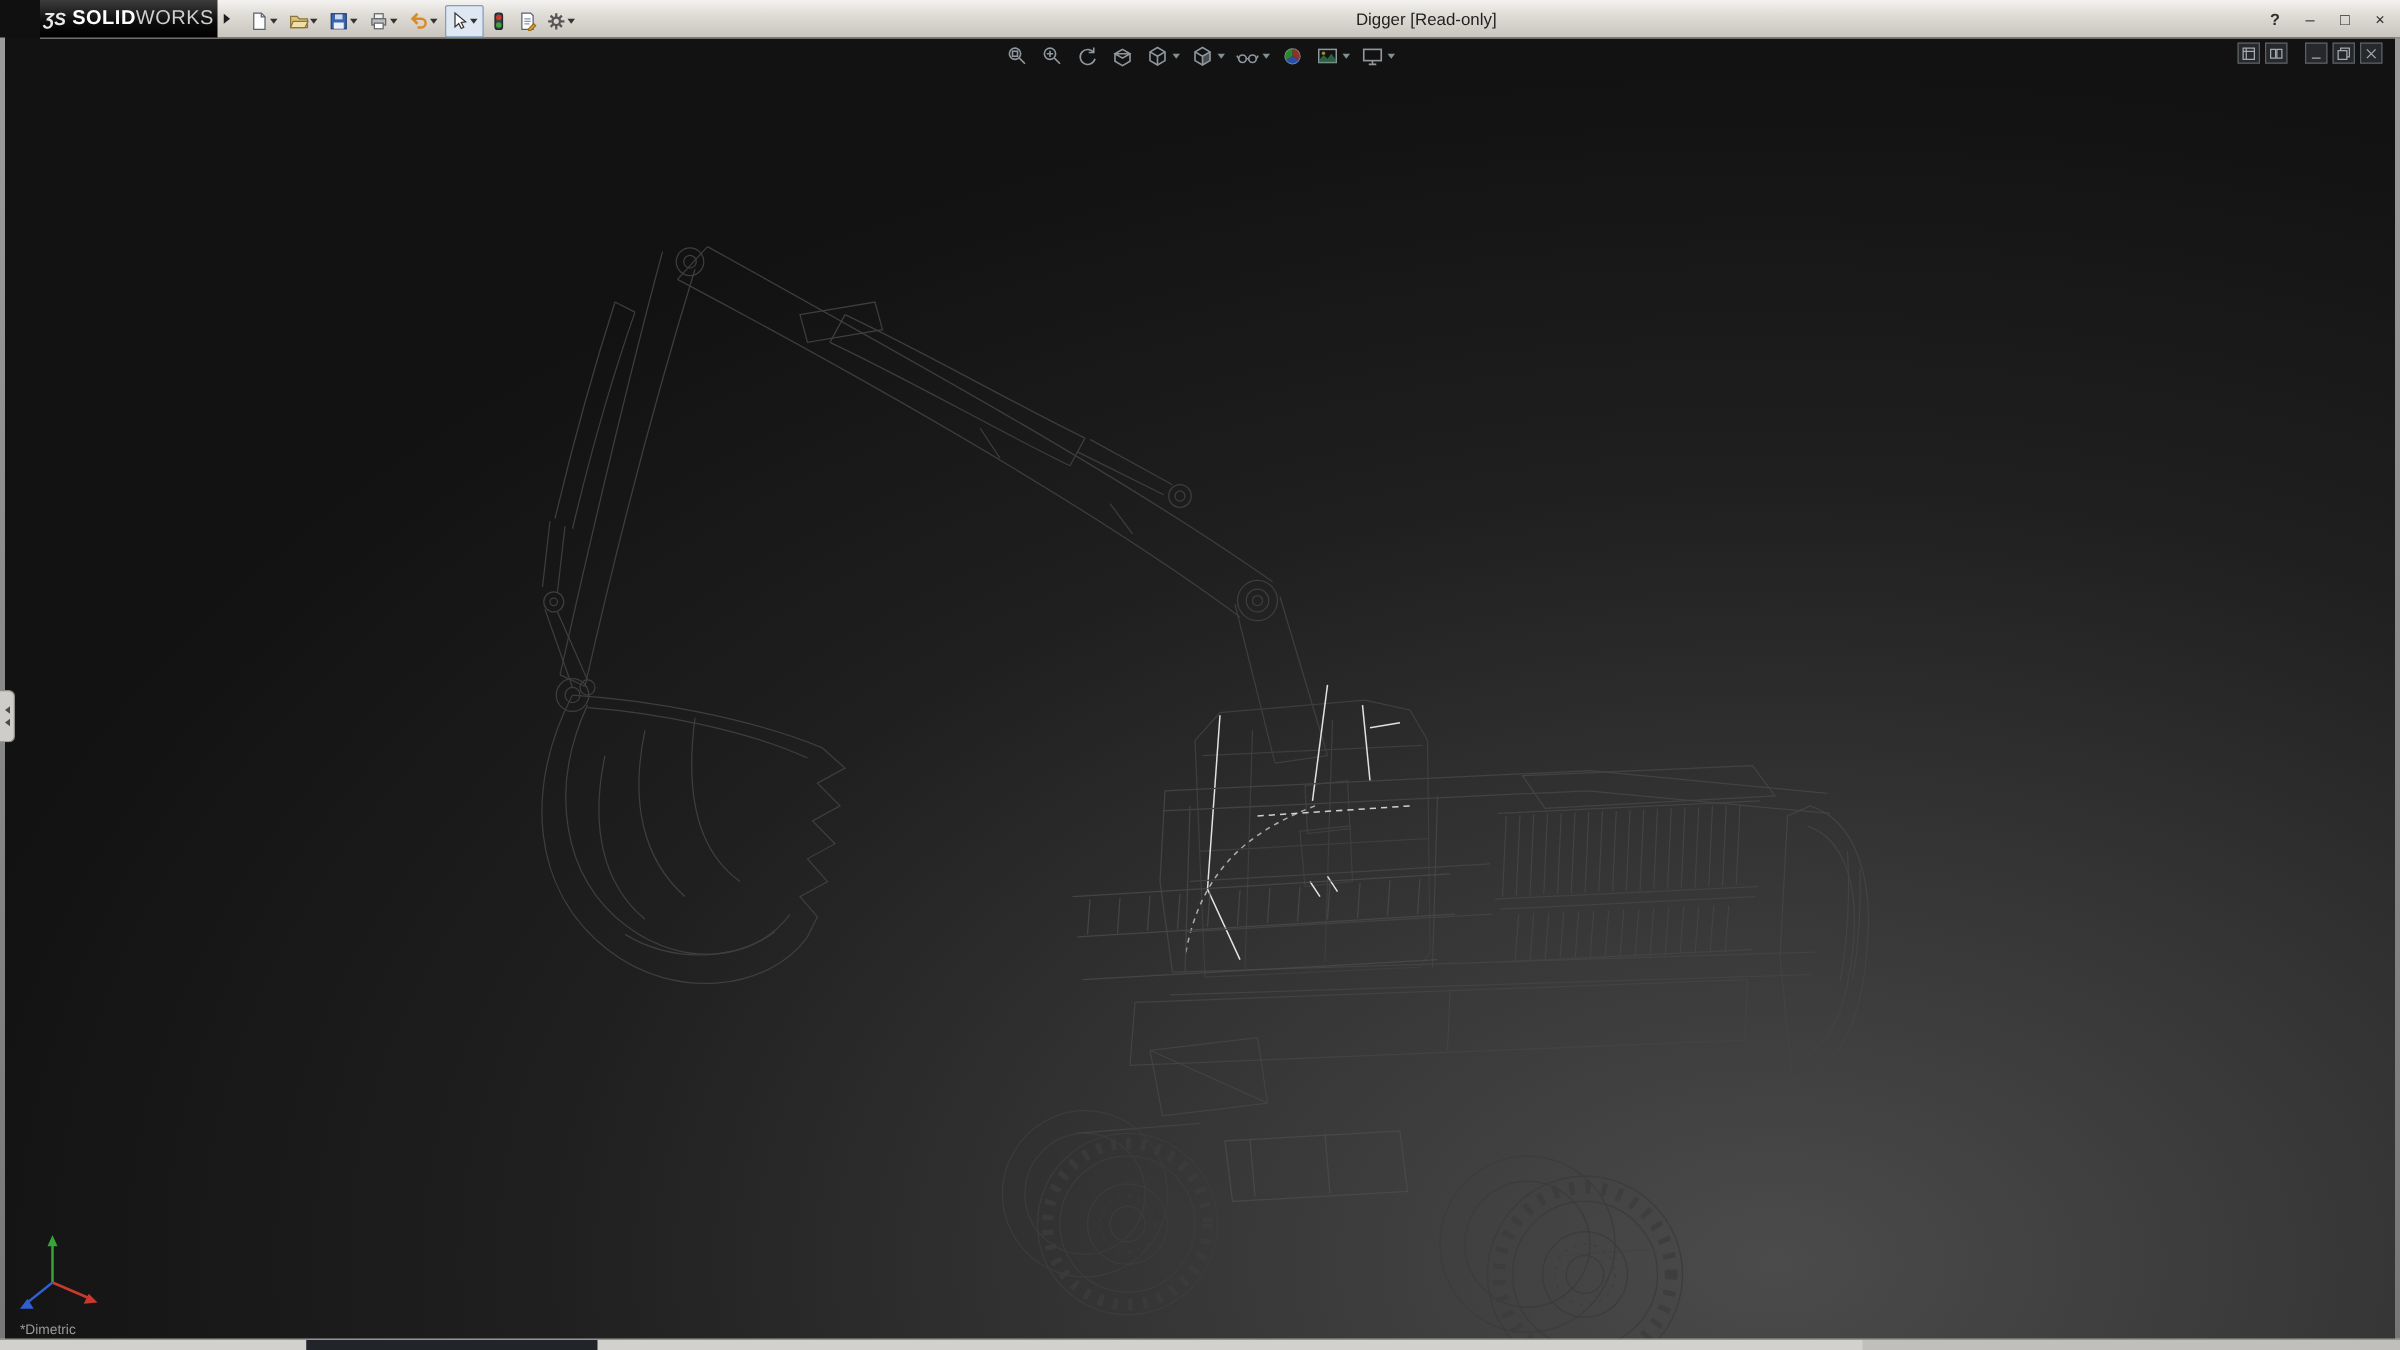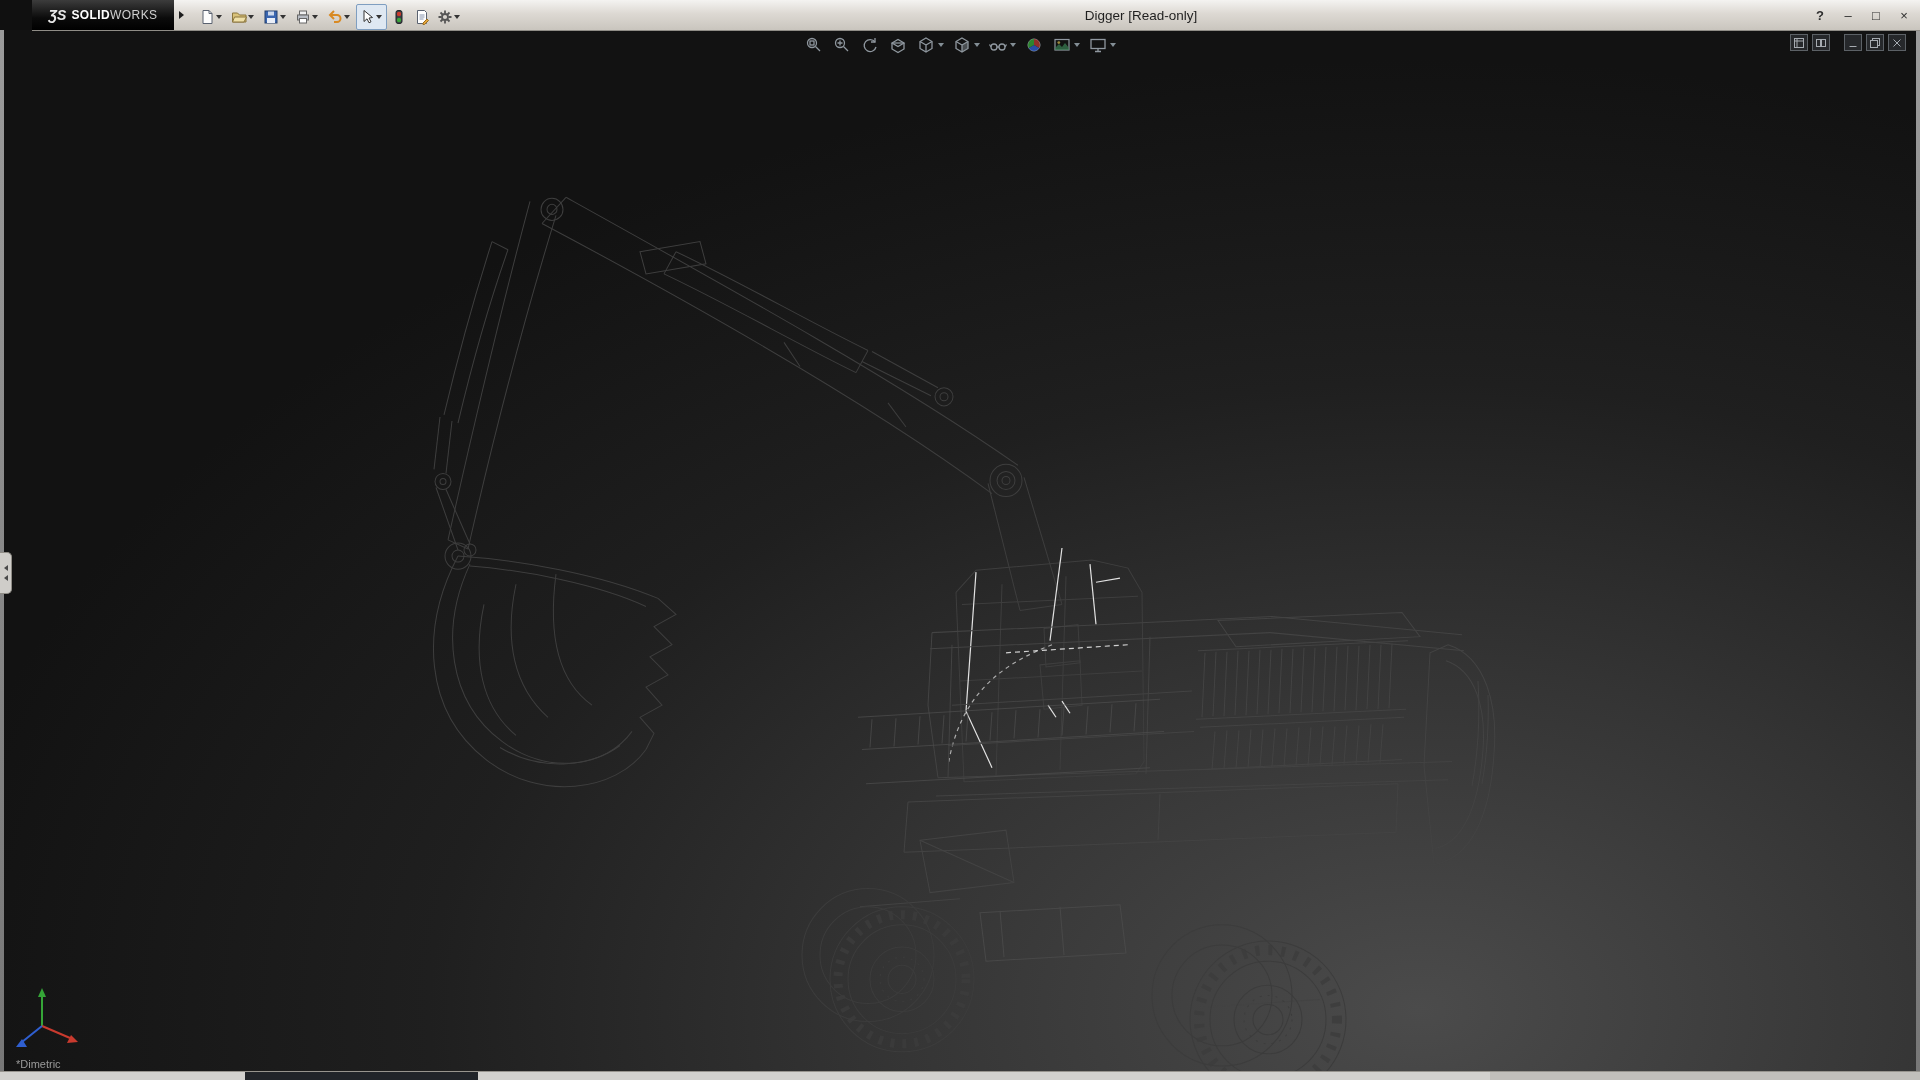--- a/index.html
+++ b/index.html
@@ -13,21 +13,21 @@
     position:absolute;top:0;left:0;right:0;height:30px;z-index:20;
     background:linear-gradient(#f4f3f1,#ddd9d3 45%,#c9c5be);
     border-bottom:1px solid #8f8c86;display:flex;align-items:flex-end;margin-left:32px;
   }
   .logo{
     height:30px;width:142px;flex:0 0 auto;
     background:linear-gradient(#3c3c3c,#0b0b0b 60%,#000);
     color:#fff;display:flex;align-items:center;justify-content:center;gap:5px;
   }
   .logo .mark{font-weight:bold;font-style:italic;font-size:14px;color:#e9e9e9}
-  .brand{font-size:12px;letter-spacing:.4px;white-space:nowrap}
+  .brand{font-size:16px;letter-spacing:.4px;white-space:nowrap}
   .brand b{font-weight:bold;color:#fff}
   .brand span{font-weight:normal;color:#cfcfcf}
   .flyout{width:14px;height:30px;display:flex;align-items:center;justify-content:center}
   .tri-right{width:0;height:0;border-top:4px solid transparent;border-bottom:4px solid transparent;border-left:5px solid #1d1d1d}
 
   .tb-icons{display:flex;align-items:center;margin-left:8px;gap:1px}
   .tb-btn{height:24px;display:flex;align-items:center;justify-content:center;padding:0 2px;border:1px solid transparent;border-radius:2px}
   .tb-btn.pressed{border:1px solid #7f9ec0;background:#dfe8f2}
   .caret{width:0;height:0;border-left:3.5px solid transparent;border-right:3.5px solid transparent;border-top:4px solid #333;margin:0 2px 0 1px}
 

